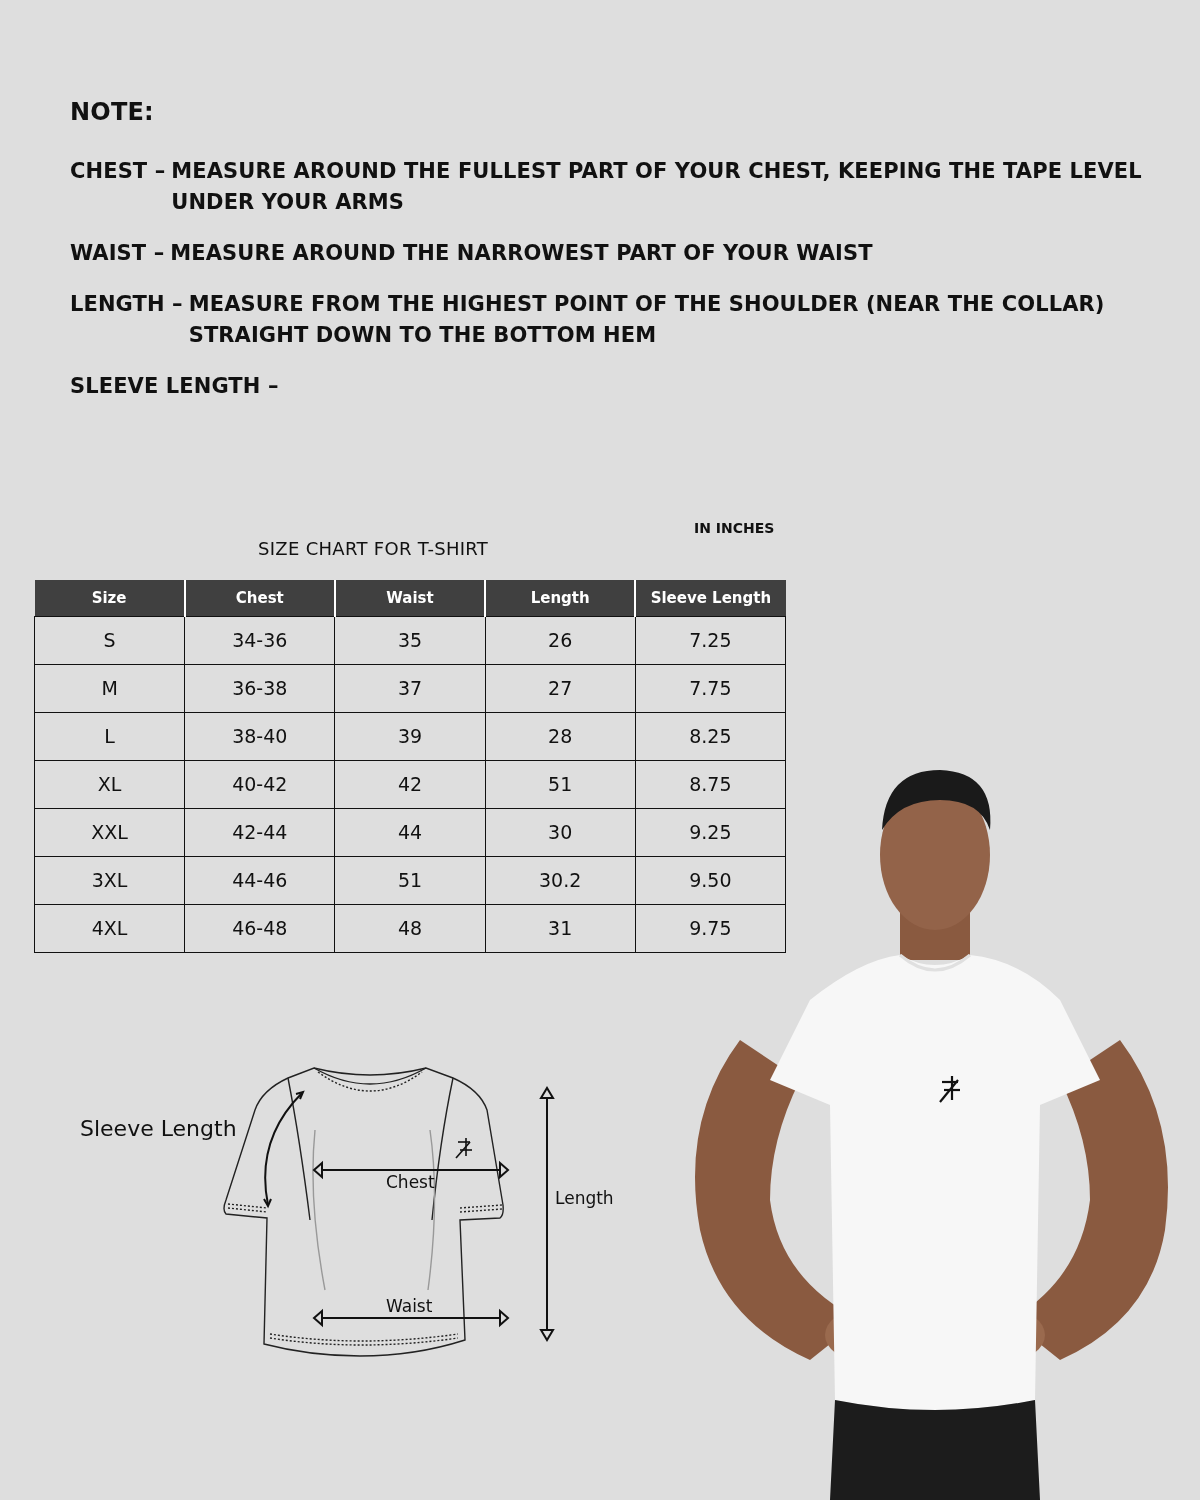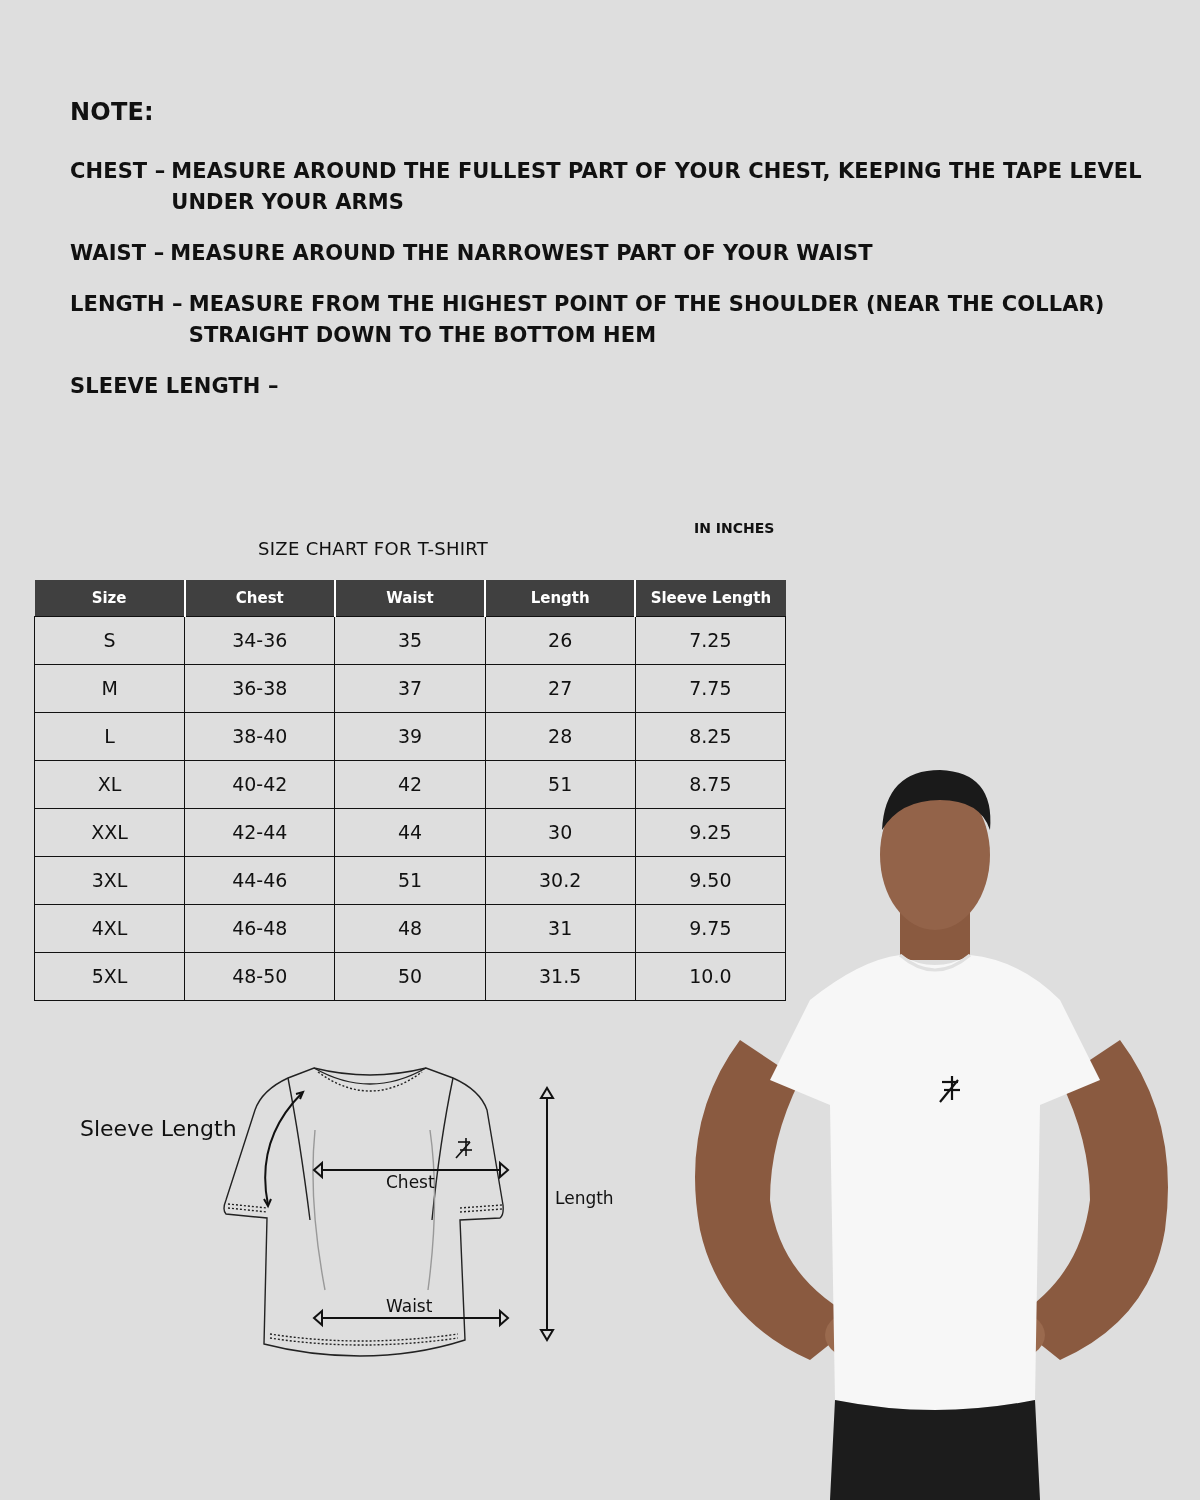--- a/index.html
+++ b/index.html
@@ -186,27 +186,20 @@
       <td>30.2</td>
       <td>9.50</td>
     </tr>
     <tr>
       <td>4XL</td>
       <td>46-48</td>
       <td>48</td>
       <td>31</td>
       <td>9.75</td>
     </tr>
-    <tr>
-      <td>5XL</td>
-      <td>48-50</td>
-      <td>50</td>
-      <td>31.5</td>
-      <td>10.0</td>
-    </tr>
   </tbody>
 </table>
 
 <div class="diagram">
   <div class="sleeve-label">Sleeve Length</div>
   <svg width="580" height="300" viewBox="0 0 580 300" style="position:absolute;left:0;top:0">
     <g fill="none" stroke="#222" stroke-width="1.4">
 
       <path d="M254 8 Q310 22 366 8 L393 18 Q420 30 427 50 L443 145 Q444 155 440 158 L400 160 L405 280 Q355 296 300 296 Q250 296 204 284 L207 158 L166 154 Q162 150 166 140 L195 50 Q202 30 228 18 Z"></path>
 

